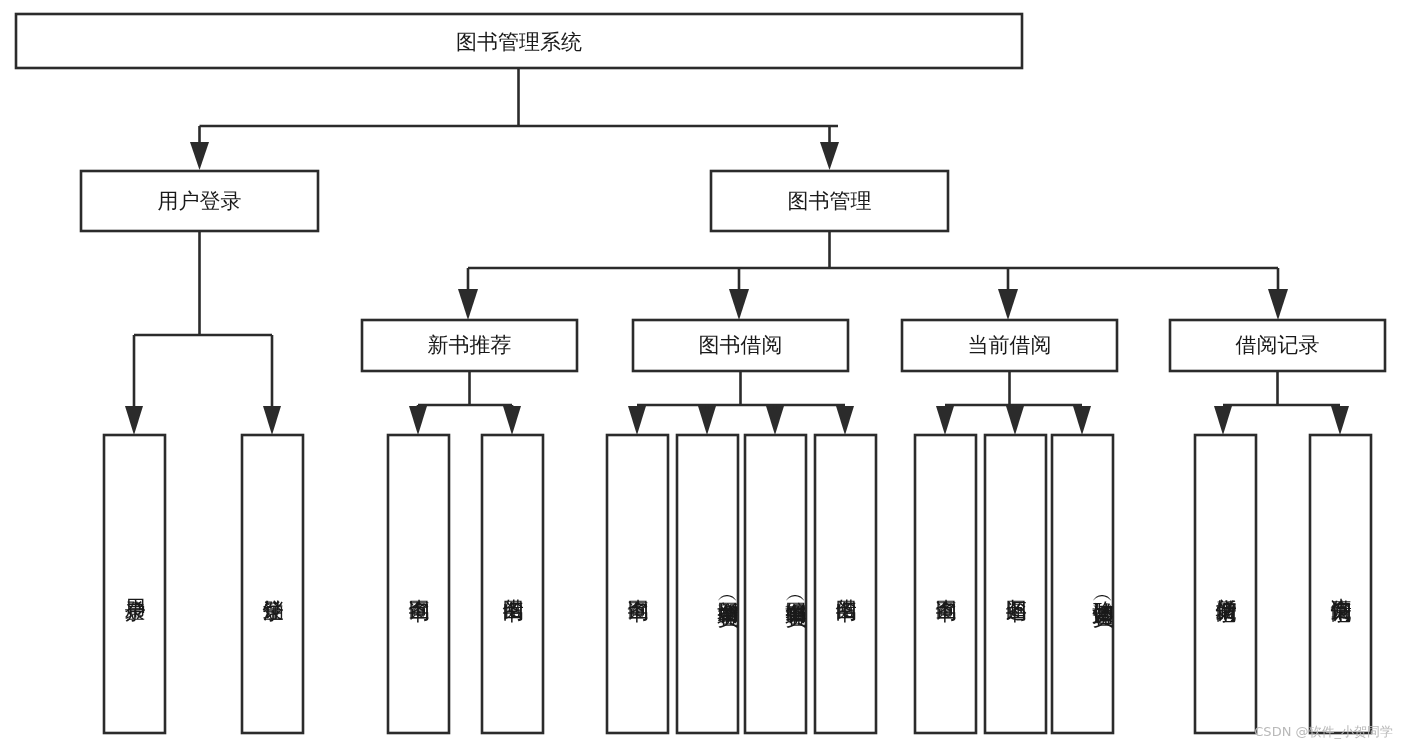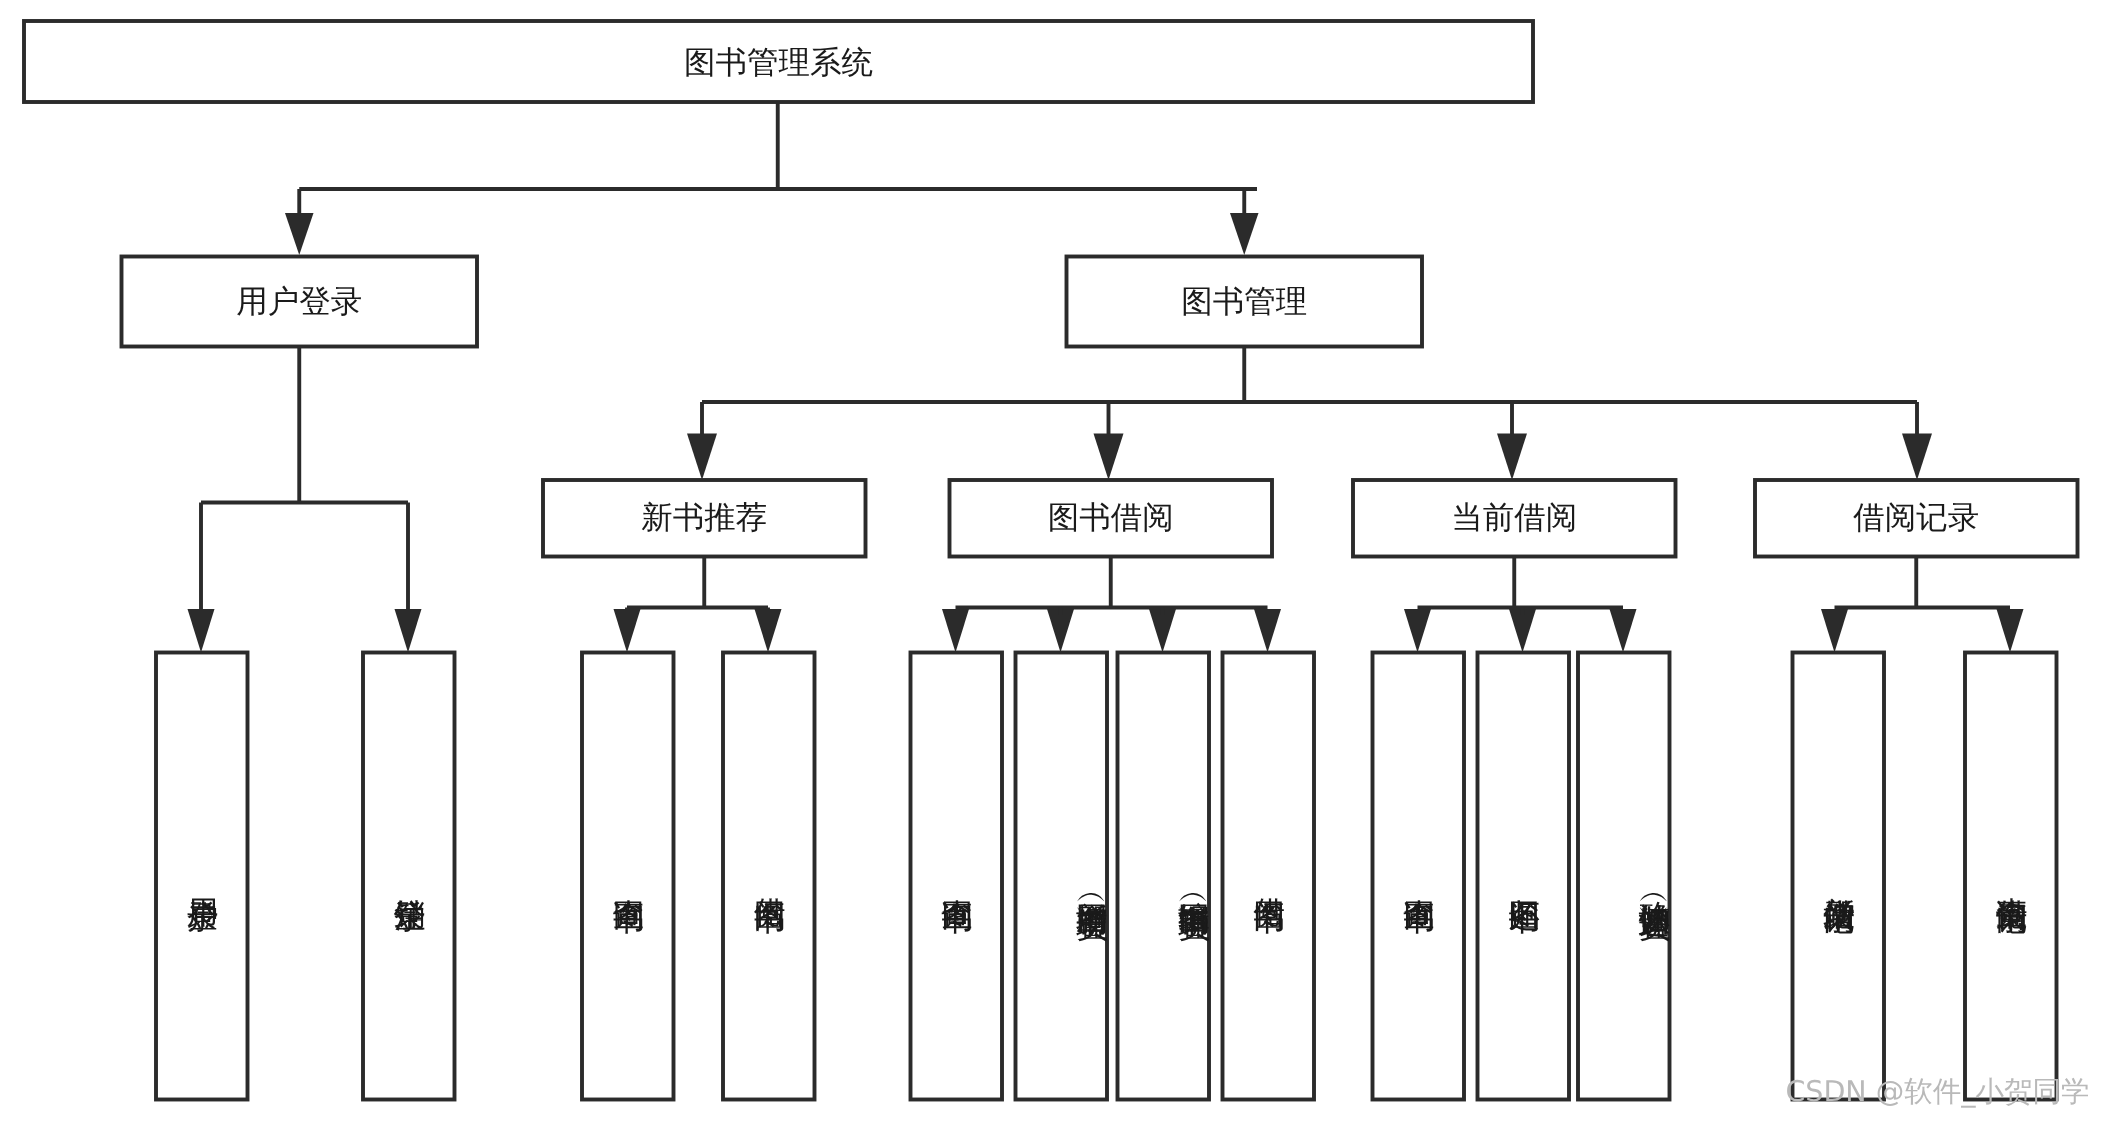--- a/index.html
+++ b/index.html
@@ -65,21 +65,21 @@
     pointer-events: none;
   }
   .leaf-label.centered {
     align-items: center;
   }
   .watermark {
     position: absolute;
     right: 12px;
     bottom: 6px;
     font-family: "DejaVu Sans", "Liberation Sans", sans-serif;
-    font-size: 19px;
+    font-size: 13px;
     color: #b9b9b9;
     white-space: nowrap;
     user-select: none;
   }
 </style>
 </head>
 <body>
 
 <div id="diagram-root">
 

